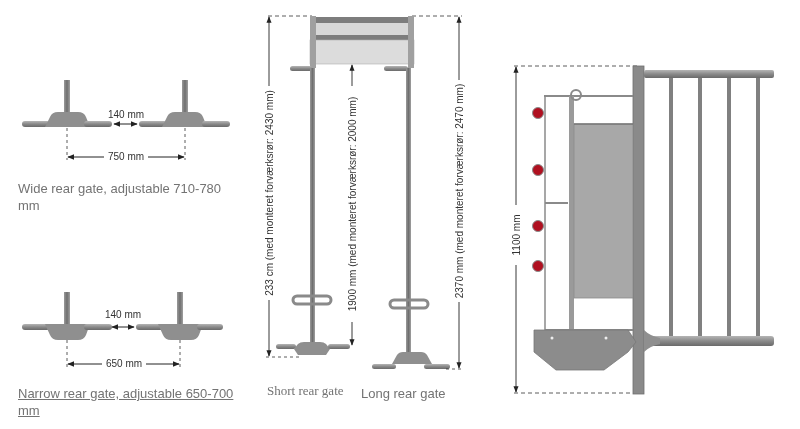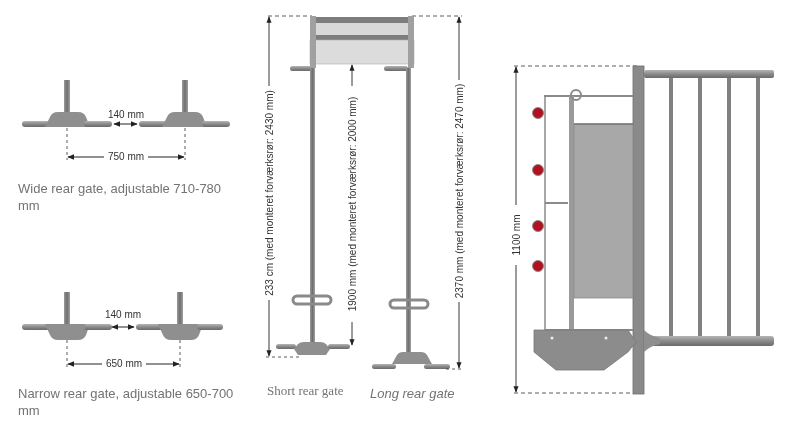--- a/index.html
+++ b/index.html
@@ -164,15 +164,15 @@
     </g>
 
     <path d="M534,330 L628,330 L636,342 L628,352 L604,370 L556,370 L534,352 Z" fill="#8c8c8c" stroke="#777" stroke-width="0.8"></path>
     <circle cx="552" cy="338" r="1.5" fill="#eee"></circle>
     <circle cx="606" cy="338" r="1.5" fill="#eee"></circle>
   </g>
   <text class="vtxt" transform="translate(520,235) rotate(-90)" text-anchor="middle">1100 mm</text>
 </svg>
 
 <div class="caption" style="left:18px; top:180px; width:210px;">Wide rear gate, adjustable 710-780 mm</div>
-<div class="caption" style="left:18px; top:385px; width:230px;">Narrow rear gate, adjustable 650-700 mm</div>
+<div class="caption" style="left:18px; top:385px; width:230px;text-decoration:underline;">Narrow rear gate, adjustable 650-700 mm</div>
 <div class="caption" style="left:267px; top:382px;font-family:Liberation Serif, serif;">Short rear gate</div>
-<div class="caption" style="left:370px; top:385px;font-style:italic;">Long rear gate</div>
+<div class="caption" style="left:361px; top:385px;">Long rear gate</div>
 
 </body></html>

